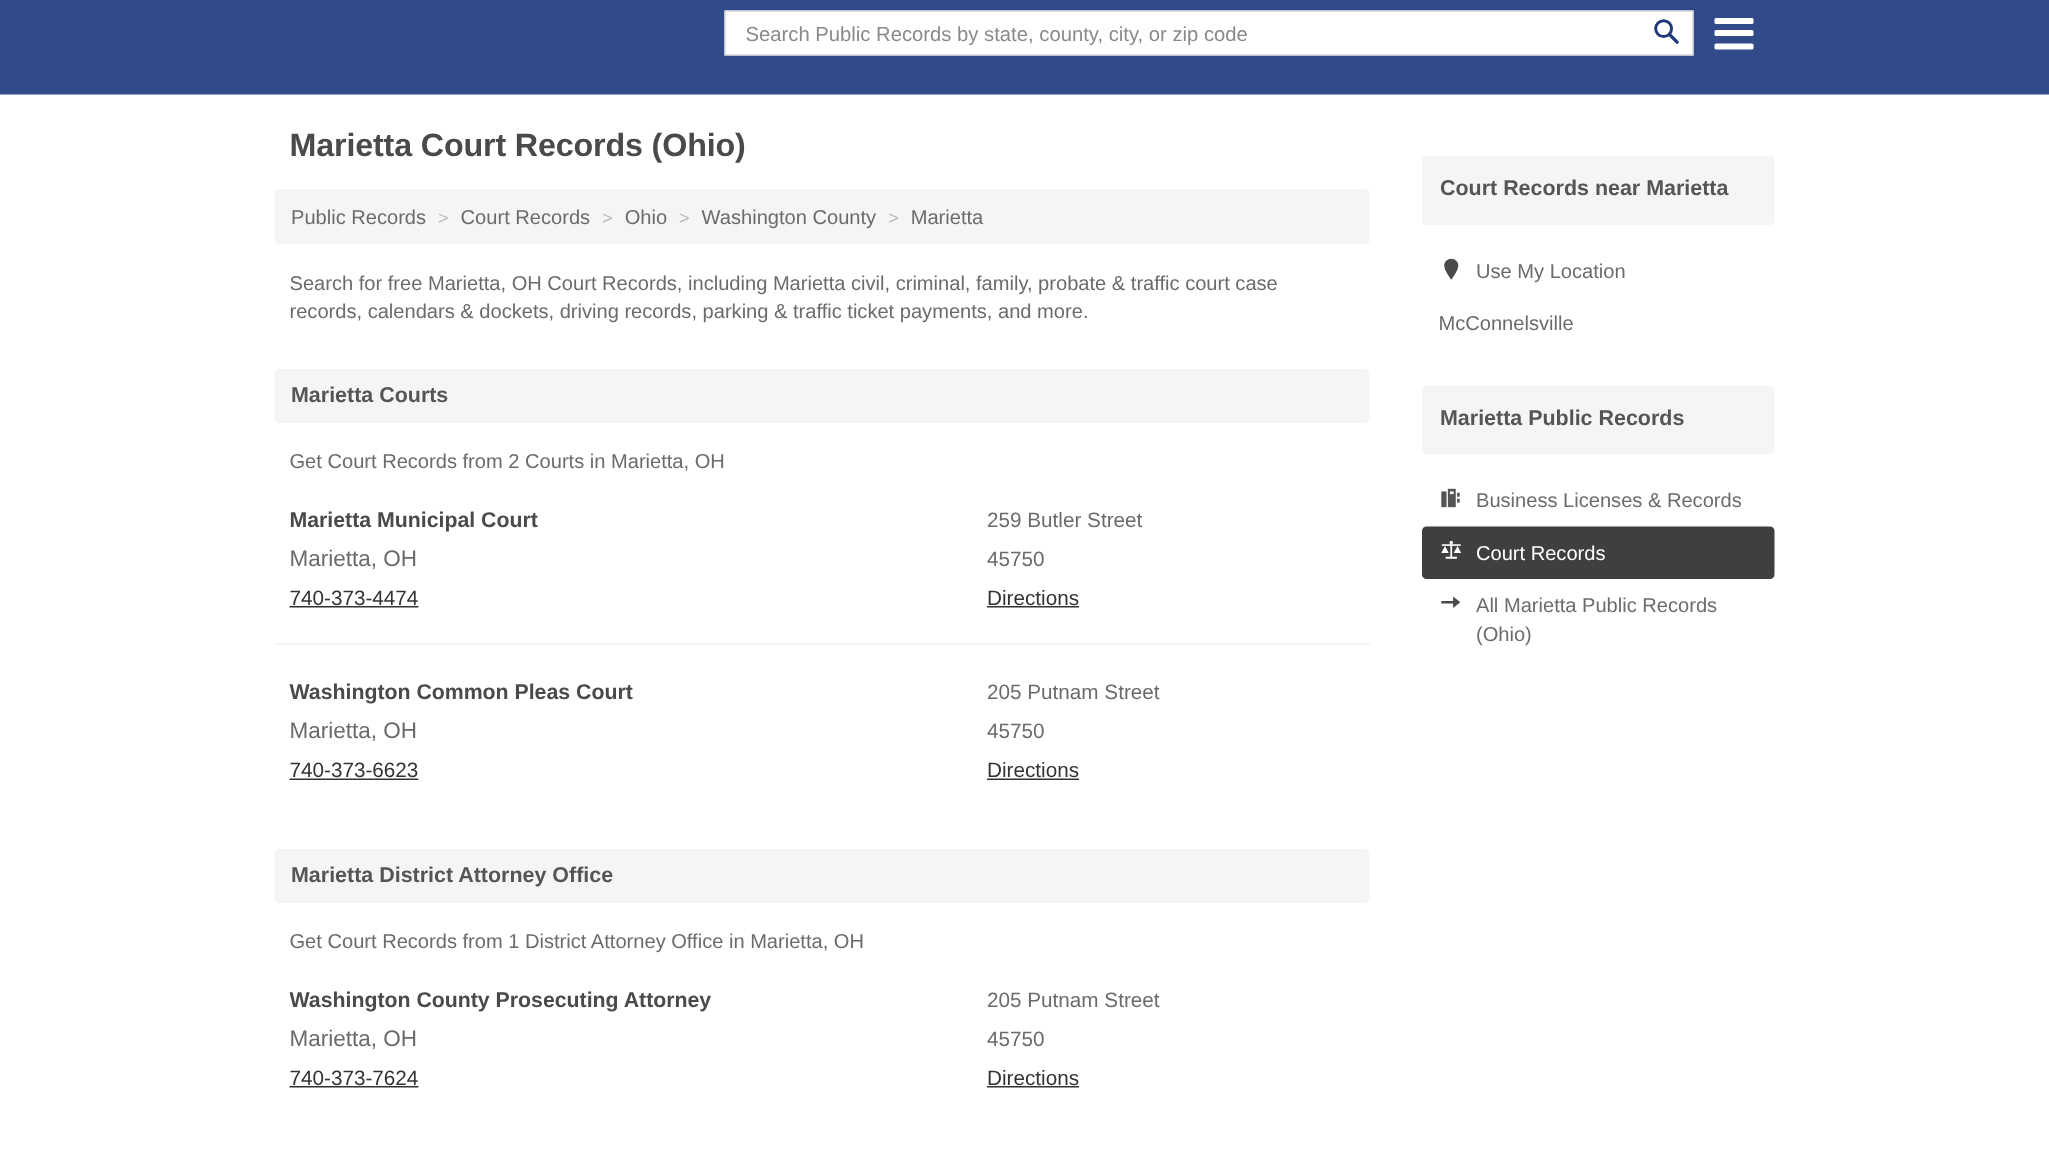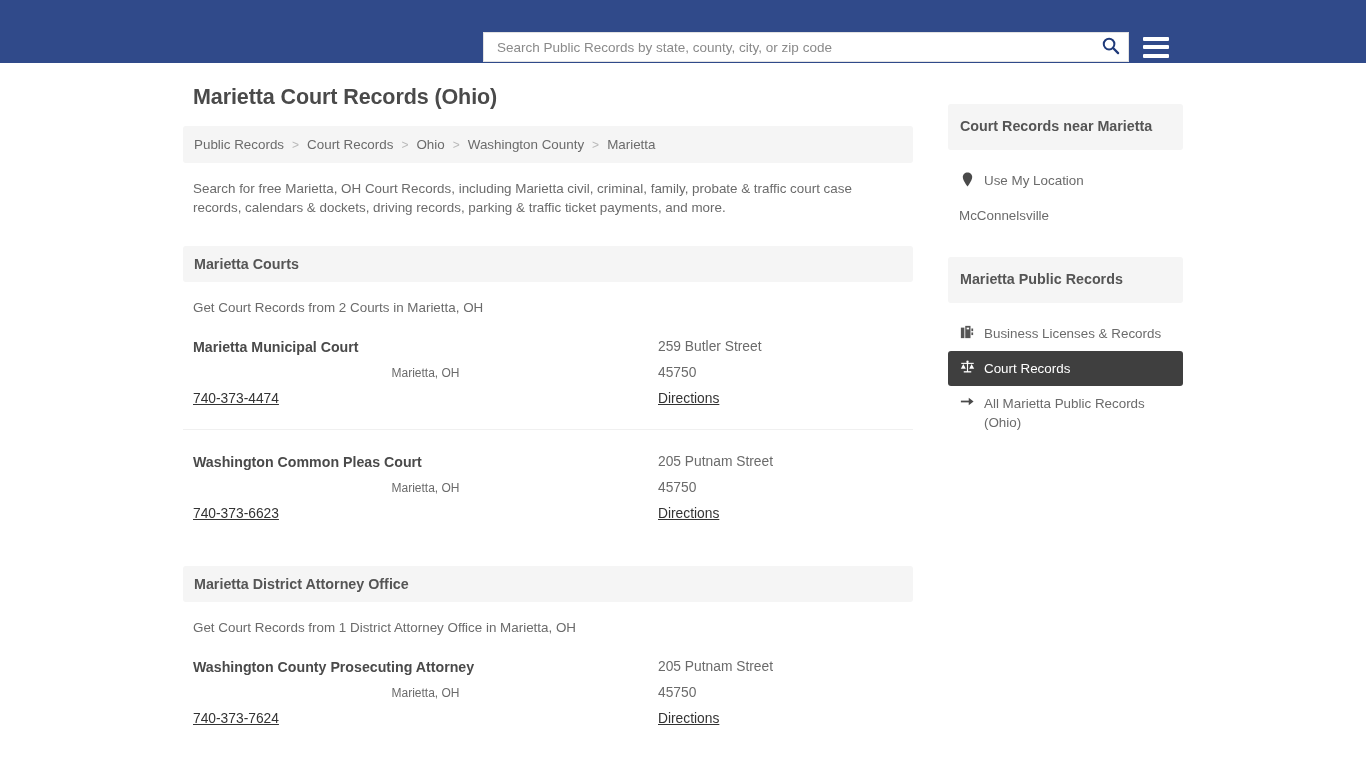--- a/index.html
+++ b/index.html
@@ -38,21 +38,21 @@
     font-size: 25px;
     font-weight: bold;
     letter-spacing: -0.3px;
     text-decoration: none;
     white-space: nowrap;
   }
   .brand-icon { display: block; width: 26px; height: 24px; }
   .search-wrap {
     position: absolute;
     left: 300px;
-    top: 32px;
+    top: 7px;
     display: flex;
     align-items: center;
     gap: 14px;
   }
   .search-box {
     width: 646px;
     height: 30px;
     background: #ffffff;
     border: 1px solid #e2e2e2;
     display: flex;
@@ -158,24 +158,23 @@
   .listing + .listing { border-top: 1px solid #f0f0f0; margin-top: 7px; }
   .listing-left { width: 465px; flex: 0 0 465px; }
   .listing-right { flex: 1; }
   .listing-name {
     font-size: 14.2px;
     font-weight: bold;
     color: #4a4a4a;
     line-height: 26px;
   }
   .listing-city {
-    font-size: 12px;
-    color: #6b6b6b;
-    line-height: 26px;
-    text-align: center;
+    font-size: 15px;
+    color: #6b6b6b;
+    line-height: 26px;
   }
   .listing-phone {
     font-size: 13.8px;
     color: #333333;
     line-height: 26px;
     text-decoration: underline;
     display: inline-block;
   }
   .listing-street, .listing-zip {
     font-size: 13.8px;

